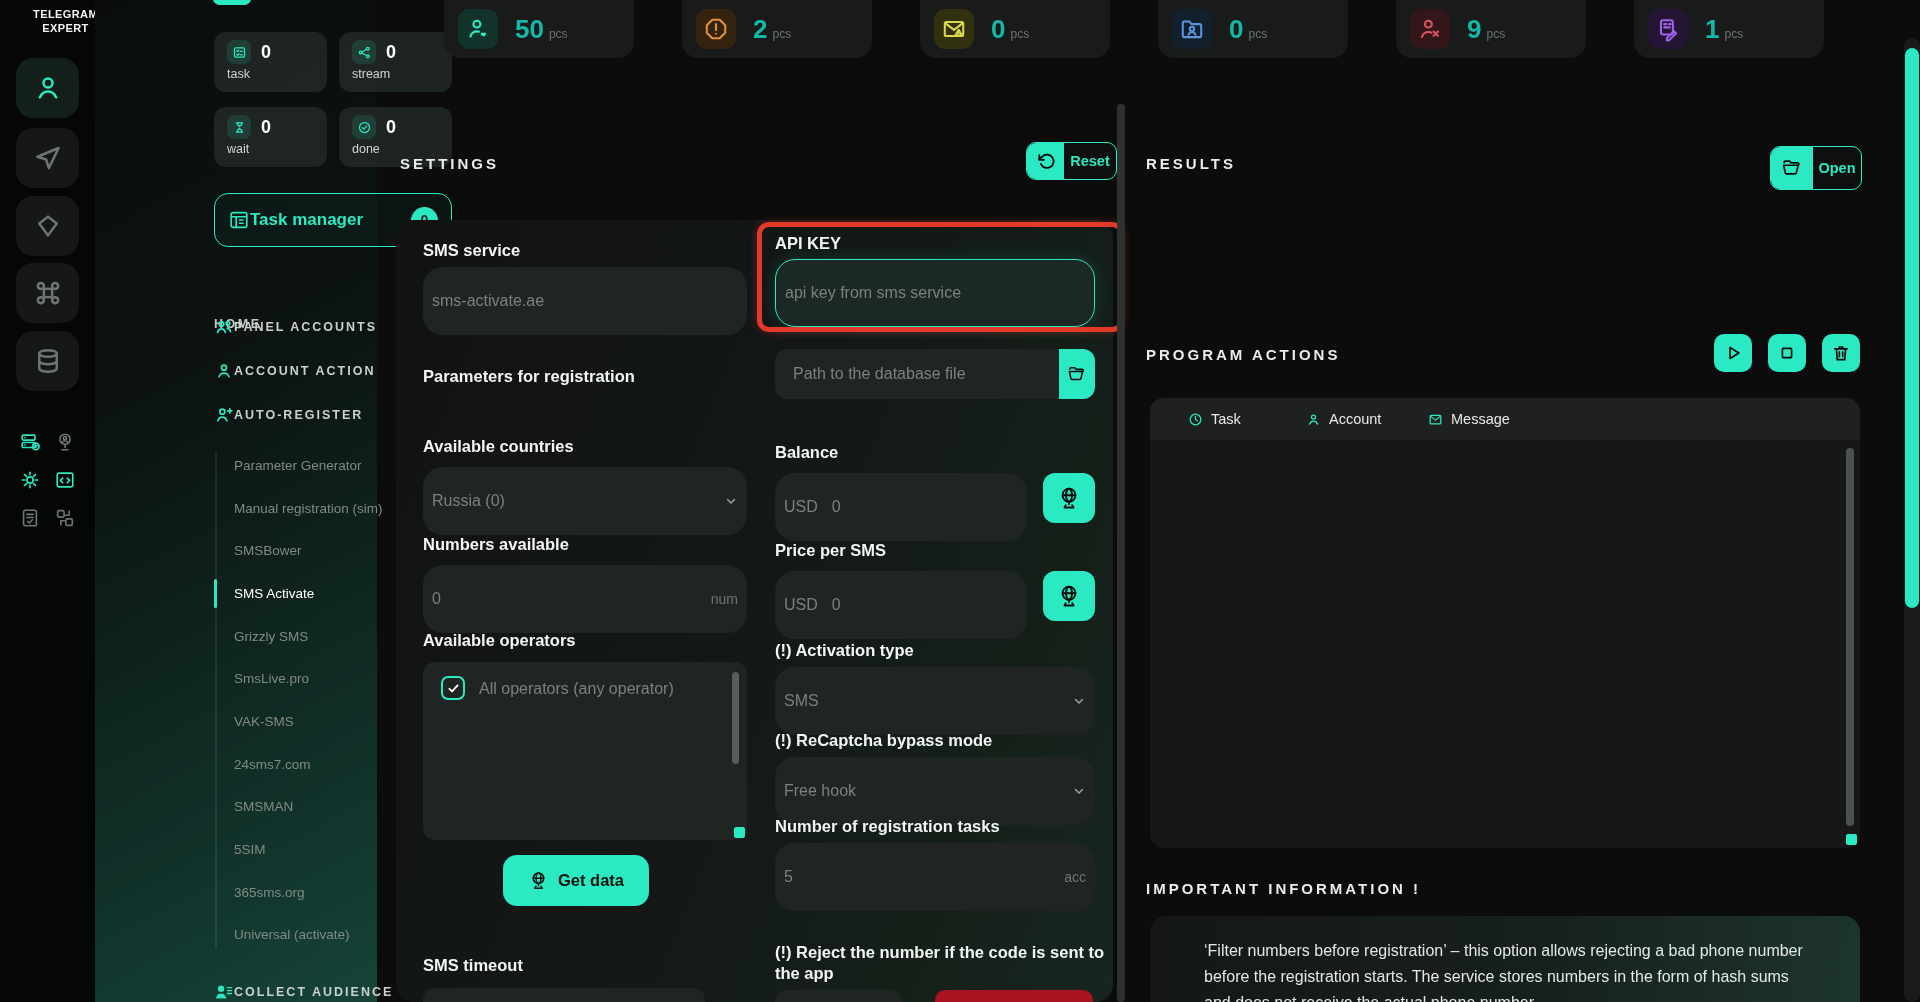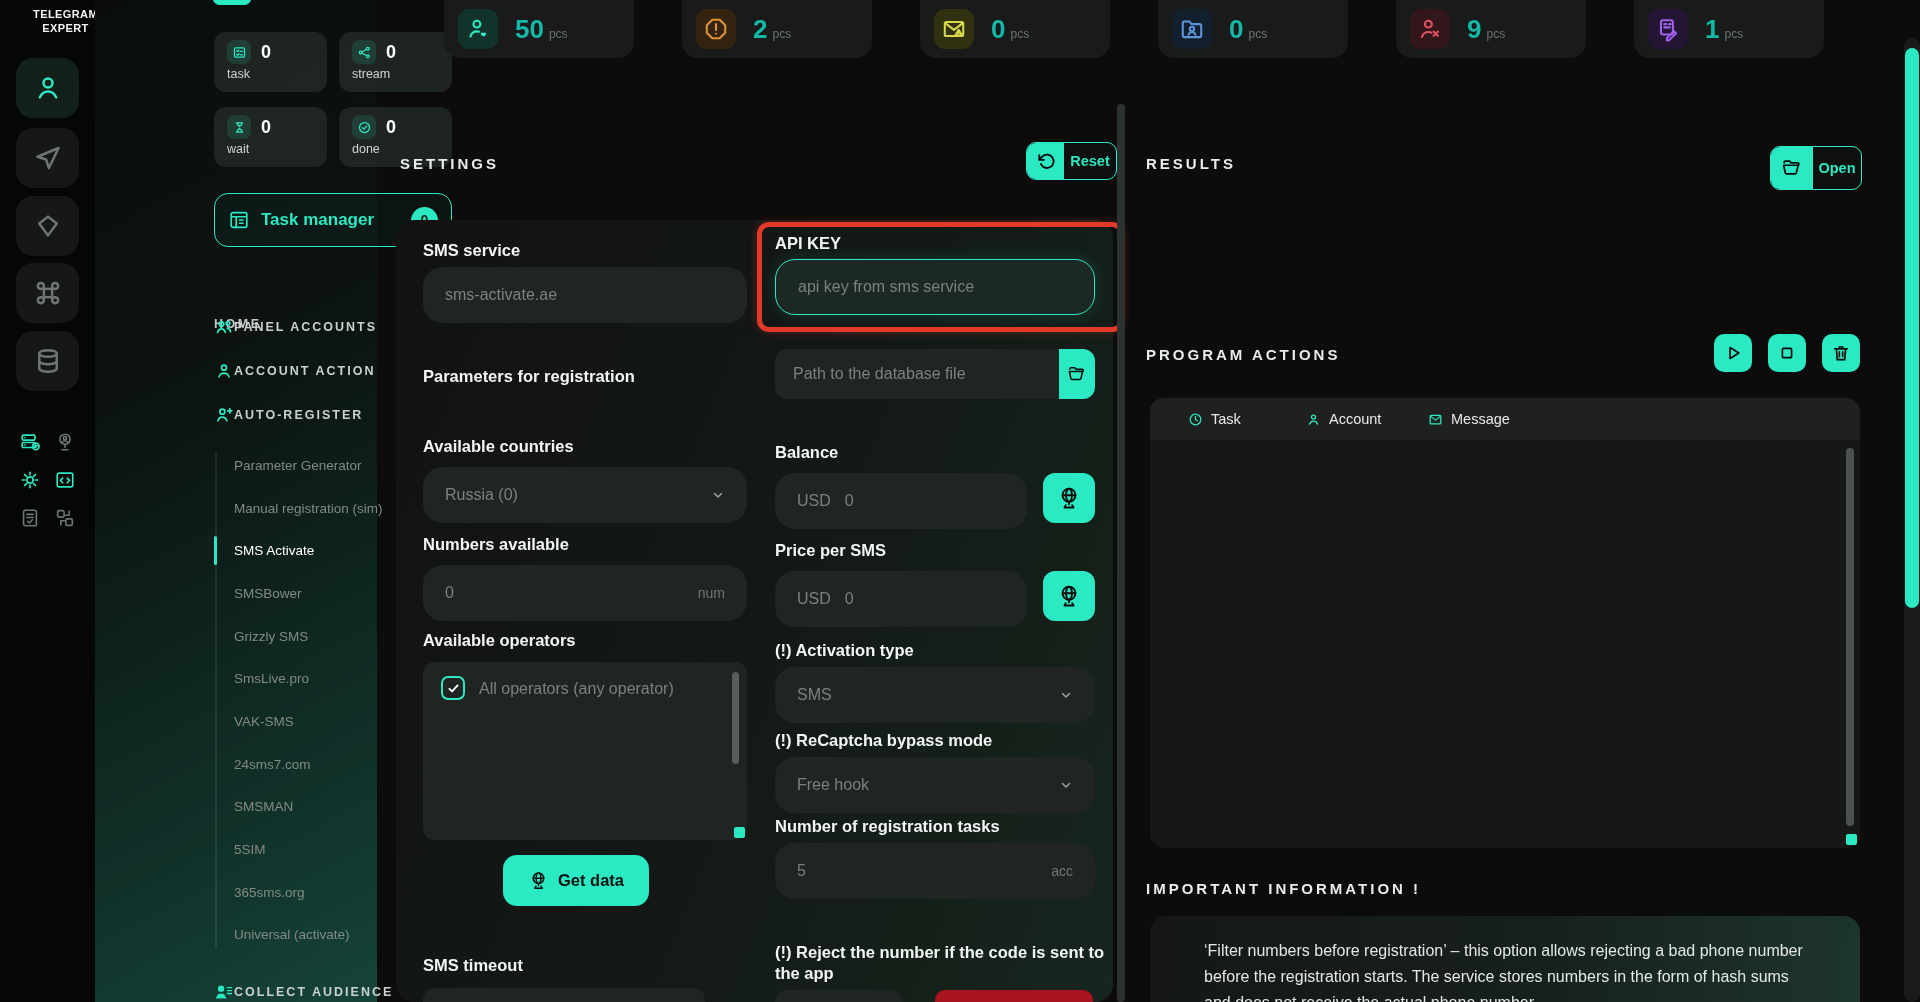--- a/index.html
+++ b/index.html
@@ -23,21 +23,21 @@
        background:linear-gradient(152deg,#0A0D0C 0%,#0C1412 40%,#113129 78%,#17473B 104%);}
   .sliver{left:118px;top:-8px;width:38px;height:13px;border-radius:7px;background:#2BE9C2;}
   .sgrid{left:119px;top:32px;width:238px;display:grid;grid-template-columns:113px 113px;grid-gap:15px 12px;}
   .scard{width:113px;height:60px;background:rgba(38,44,42,.75);border-radius:12px;box-sizing:border-box;padding:8px 0 0 13px;}
   .scard .row{display:flex;align-items:center;gap:10px;}
   .tile{width:24px;height:24px;border-radius:7px;background:rgba(43,233,194,.13);display:flex;align-items:center;justify-content:center;color:#2BE9C2;}
   .tile svg{width:15px;height:15px;}
   .scard .val{color:#FFF;font-weight:bold;font-size:18px;}
   .scard .lbl{color:#CFD6D2;font-size:12.5px;margin-top:3px;}
   #taskmgr{left:119px;top:193px;width:238px;height:54px;border:1.5px solid #2BE9C2;border-radius:14px;
-           display:flex;align-items:center;gap:11px;box-sizing:border-box;padding:0 13px;background:rgba(43,233,194,.04);}
+           display:flex;align-items:center;box-sizing:border-box;padding:0 13px;background:rgba(43,233,194,.04);}
   #taskmgr .tmi{color:#2BE9C2;}
   #taskmgr .tml{color:#2BE9C2;font-size:17px;font-weight:bold;}
   #taskmgr .badge{margin-left:auto;width:27px;height:27px;border-radius:50%;background:#2BE9C2;color:#07231B;
                   font-size:14px;font-weight:bold;display:flex;align-items:center;justify-content:center;}
   .sechead{color:#C3CAC6;font-size:12.5px;font-weight:bold;letter-spacing:2.5px;margin-top:47px;}
   .navrow{left:119px;width:238px;height:44px;display:flex;align-items:center;gap:0;}
   .navrow .nicon{color:#2BE9C2;width:20px;height:20px;}
   .navrow .nlabel{color:#C9D0CD;font-size:12.5px;font-weight:bold;letter-spacing:2px;}
   .navrow .chev{margin-left:auto;color:#2BE9C2;width:16px;height:16px;}
   #submenu{left:119px;top:444px;width:238px;}
@@ -55,21 +55,21 @@
   .tunit{color:#6E736F;font-size:12px;margin-left:5px;margin-top:10px;}
 
   
   .h{font-weight:bold;letter-spacing:3px;font-size:15px;color:#E8ECEA;}
 
   
   #scard{left:396px;top:220px;width:717px;height:782px;border-radius:18px;
          background:linear-gradient(112deg,#111312 0%,#131716 45%,#152019 80%,#182620 100%);}
   .slabel{position:absolute;font-size:16.5px;font-weight:bold;color:#F3F6F4;}
   .fld{position:absolute;background:#202523;border-radius:20px;display:flex;align-items:center;
-       box-sizing:border-box;padding:0 22px;font-size:16px;color:#79827D;height:56px;width:324px;}
+       box-sizing:border-box;padding:0 9px;font-size:16px;color:#79827D;height:68px;width:324px;}
   input.fld{border:none;outline:none;}
   input.fld::placeholder{color:#79827D;opacity:1;}
   .fld .suffix{margin-left:auto;font-size:14px;color:#6E7672;}
   .fld .chev{margin-left:auto;color:#99A09C;width:14px;height:14px;}
   .gap{display:inline-block;width:14px;}
   #apikey{background:#1C2824;border:1.5px solid #2BE9C2;box-shadow:0 0 18px rgba(43,233,194,.16);}
   #redbox{left:757px;top:222px;width:357px;height:100px;border:5px solid #E3392B;border-radius:12px;
           box-shadow:0 0 8px rgba(227,57,43,.35);pointer-events:none;}
   .combofld{position:absolute;display:flex;height:50px;width:320px;}
   .combofld .part{flex:1;background:#202523;border-radius:12px 0 0 12px;display:flex;align-items:center;
@@ -325,22 +325,22 @@
           <svg viewBox="0 0 24 24" width="16" height="16" fill="none" stroke="currentColor" stroke-width="3" stroke-linecap="round" stroke-linejoin="round">
             <path d="M6 15l6-6 6 6"></path>
           </svg>
         </span>
     </div>
 
     <div id="submenu" class="abs">
       <div class="guide"></div>
       <div class="subitem">Parameter Generator</div>
       <div class="subitem">Manual registration (sim)</div>
+      <div class="subitem">SMSBower</div>
       <div class="subitem active">SMS Activate</div>
-      <div class="subitem">SMSBower</div>
       <div class="subitem">Grizzly SMS</div>
       <div class="subitem">SmsLive.pro</div>
       <div class="subitem">VAK-SMS</div>
       <div class="subitem">24sms7.com</div>
       <div class="subitem">SMSMAN</div>
       <div class="subitem">5SIM</div>
       <div class="subitem">365sms.org</div>
       <div class="subitem">Universal (activate)</div>
     </div>
 

